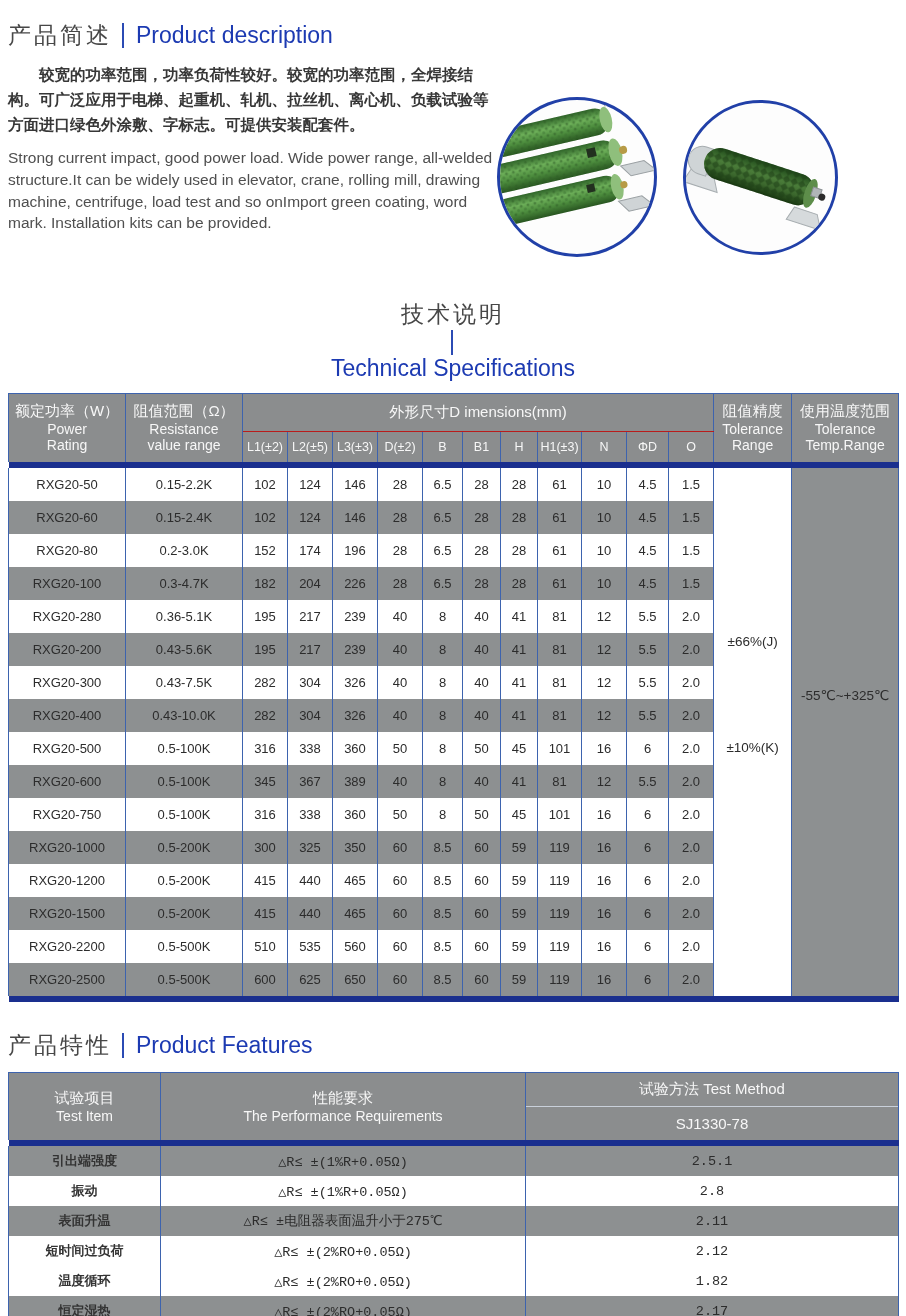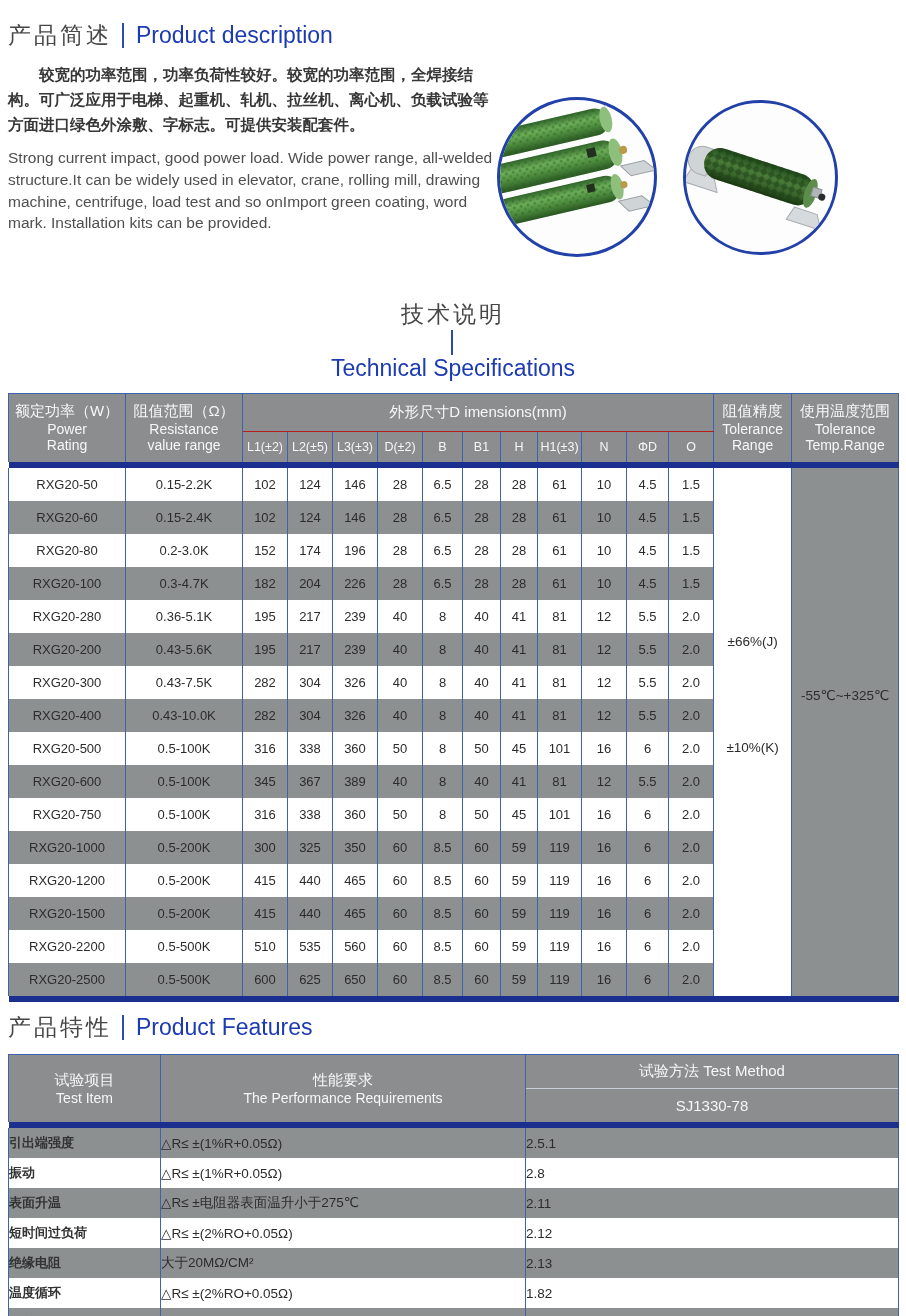--- a/index.html
+++ b/index.html
@@ -51,26 +51,26 @@
   .tempv{top:41.5%;}
 
   
   .feat{width:890px;margin-top:11px;}
   .feat th,.feat td{border-left:1px solid #3d63ae;border-right:1px solid #3d63ae;padding:0;}
   .feat thead{border-top:1px solid #3d63ae;}
   .feat thead th{background:#8b8d8e;color:#f7f7f7;font-weight:normal;text-align:center;vertical-align:middle;height:67px;}
   .feat .th-stack div{line-height:1.3;}
   .method-head .mline1{height:33px;display:flex;align-items:center;justify-content:center;border-bottom:1px solid #c9d0da;font-size:15px;}
   .method-head .mline2{height:33px;display:flex;align-items:center;justify-content:center;font-size:15px;}
-  .feat tbody td{height:30px;text-align:left;font-size:13.5px;color:#2c2c2c;vertical-align:middle;}
+  .feat tbody td{height:30px;text-align:center;font-size:13.5px;color:#2c2c2c;vertical-align:middle;font-family:Liberation Mono, monospace;}
   .feat tr.g td{background:#8d9091;}
   .feat tr.w td{background:#ffffff;}
   .feat td.item{font-weight:bold;font-size:13px;color:#333;}
   .sec2{margin-top:24px;flex-direction:column;}
-  .sec3{margin-top:10px;}
+  .sec3{margin-top:28px;}
 </style>
 </head>
 <body>
 
 <div class="page">
 
   <div class="section-heading">
     <span class="h-zh">产品简述</span>
     <span class="h-divider"></span>
     <span class="h-en">Product description</span>
@@ -522,25 +522,20 @@
         <tr class="g">
           <td class="item">表面升温</td>
           <td>△R≤ ±电阻器表面温升小于275℃</td>
           <td>2.11</td>
         </tr>
         <tr class="w">
           <td class="item">短时间过负荷</td>
           <td>△R≤ ±(2%RO+0.05Ω)</td>
           <td>2.12</td>
         </tr>
-        <tr class="g">
-          <td class="item">绝缘电阻</td>
-          <td>大于20MΩ/CM²</td>
-          <td>2.13</td>
-        </tr>
         <tr class="w">
           <td class="item">温度循环</td>
           <td>△R≤ ±(2%RO+0.05Ω)</td>
           <td>1.82</td>
         </tr>
         <tr class="g">
           <td class="item">恒定湿热</td>
           <td>△R≤ ±(2%RO+0.05Ω)</td>
           <td>2.17</td>
         </tr>

